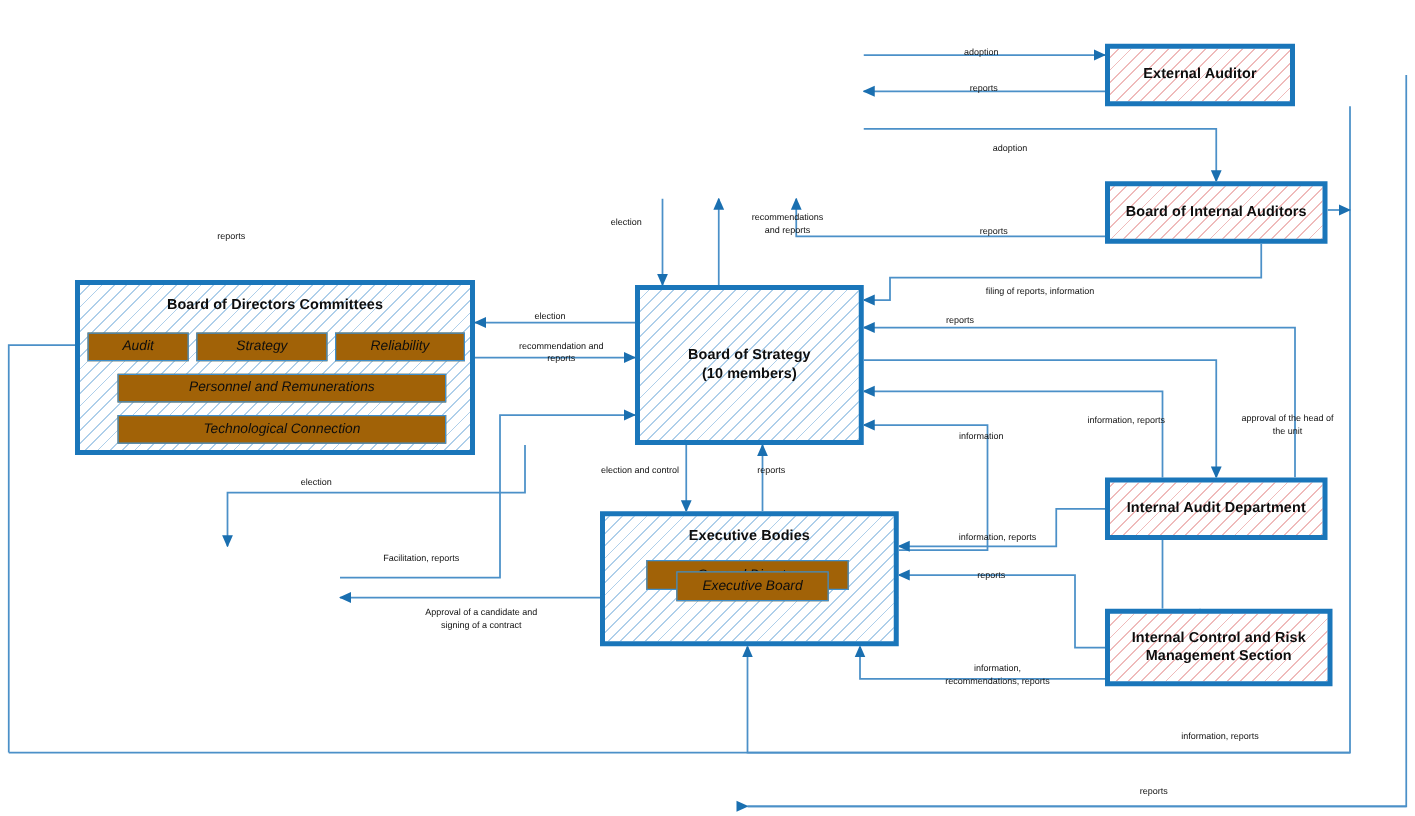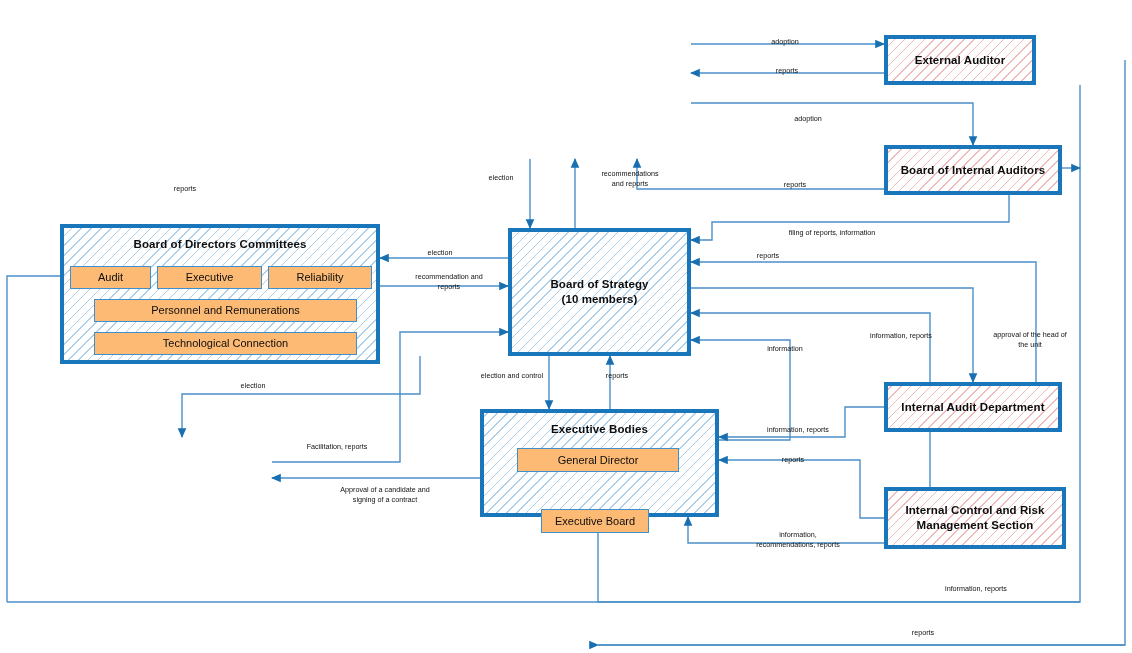--- a/index.html
+++ b/index.html
@@ -19,23 +19,23 @@
       rgba(255,255,255,0) 1px, rgba(255,255,255,0) 7px);
   }
   .node .ttl{
     position:absolute;left:0;right:0;text-align:center;
     font-weight:bold;color:#0d0d0d;line-height:1.28;letter-spacing:.1px;
   }
   .node.center-label .ttl{top:50%;transform:translateY(-50%);}
   .node.top-label .ttl{top:9px;}
 
   .subbox{
-    position:absolute;box-sizing:border-box;border:1px solid #3f8fcc;background:#fdba74;
+    position:absolute;box-sizing:border-box;border:1px solid #3f8fcc;background:#a16207;
     display:flex;align-items:center;justify-content:center;
-    color:#0d0d0d;line-height:1;
+    color:#0d0d0d;line-height:1;font-style:italic;
   }
 
   .wlabel{
     position:absolute;font-size:7.2px;color:#111;line-height:1.35;
     text-align:center;white-space:nowrap;
   }
   .wlabel.wrap{white-space:normal;}
 </style>
 </head>
 <body>
@@ -136,27 +136,27 @@
 
 
   <div class="node pink-hatch center-label" style="left:884px;top:487px;width:182px;height:62px;">
     <div class="ttl" style="font-size:11.5px;">
       <span>Internal Control and Risk</span><br>
       <span>Management Section</span>
     </div>
   </div>
 
   <div class="subbox" style="left:70px;top:266px;width:81px;height:23px;font-size:11px;">Audit</div>
-  <div class="subbox" style="left:157px;top:266px;width:105px;height:23px;font-size:11px;">Executive</div>
+  <div class="subbox" style="left:157px;top:266px;width:105px;height:23px;font-size:11px;">Strategy</div>
   <div class="subbox" style="left:268px;top:266px;width:104px;height:23px;font-size:11px;">Reliability</div>
   <div class="subbox" style="left:94px;top:299px;width:263px;height:23px;font-size:11px;">Personnel and Remunerations</div>
   <div class="subbox" style="left:94px;top:332px;width:263px;height:23px;font-size:11px;">Technological Connection</div>
 
   <div class="subbox" style="left:517px;top:448px;width:162px;height:24px;font-size:11px;">General Director</div>
-  <div class="subbox" style="left:541px;top:509px;width:108px;height:24px;font-size:11px;">Executive Board</div>
+  <div class="subbox" style="left:541px;top:457px;width:122px;height:24px;font-size:11px;">Executive Board</div>
 
   <div class="wlabel" style="left:745px;top:37px;width:80px;">adoption</div>
   <div class="wlabel" style="left:752px;top:66px;width:70px;">reports</div>
   <div class="wlabel" style="left:768px;top:114px;width:80px;">adoption</div>
   <div class="wlabel" style="left:760px;top:180px;width:70px;">reports</div>
   <div class="wlabel" style="left:150px;top:184px;width:70px;">reports</div>
   <div class="wlabel" style="left:470px;top:173px;width:62px;">election</div>
   <div class="wlabel wrap" style="left:585px;top:169px;width:90px;">recommendations<br>and reports</div>
   <div class="wlabel" style="left:404px;top:248px;width:72px;">election</div>
   <div class="wlabel wrap" style="left:396px;top:272px;width:106px;">recommendation and<br>reports</div>

